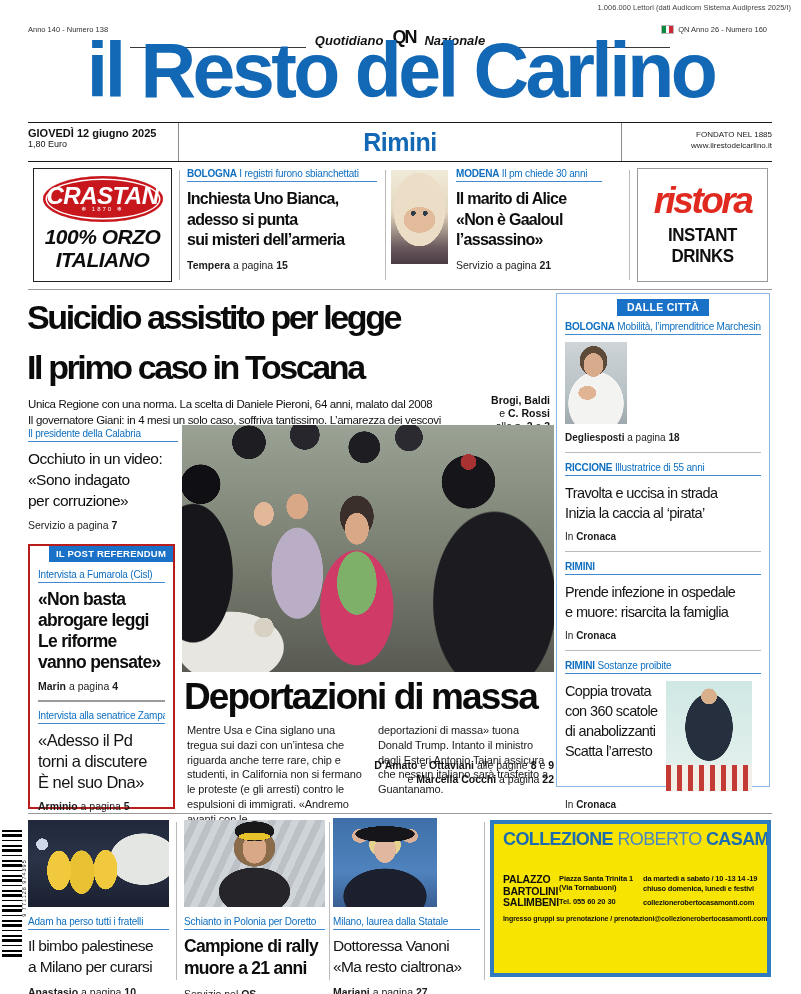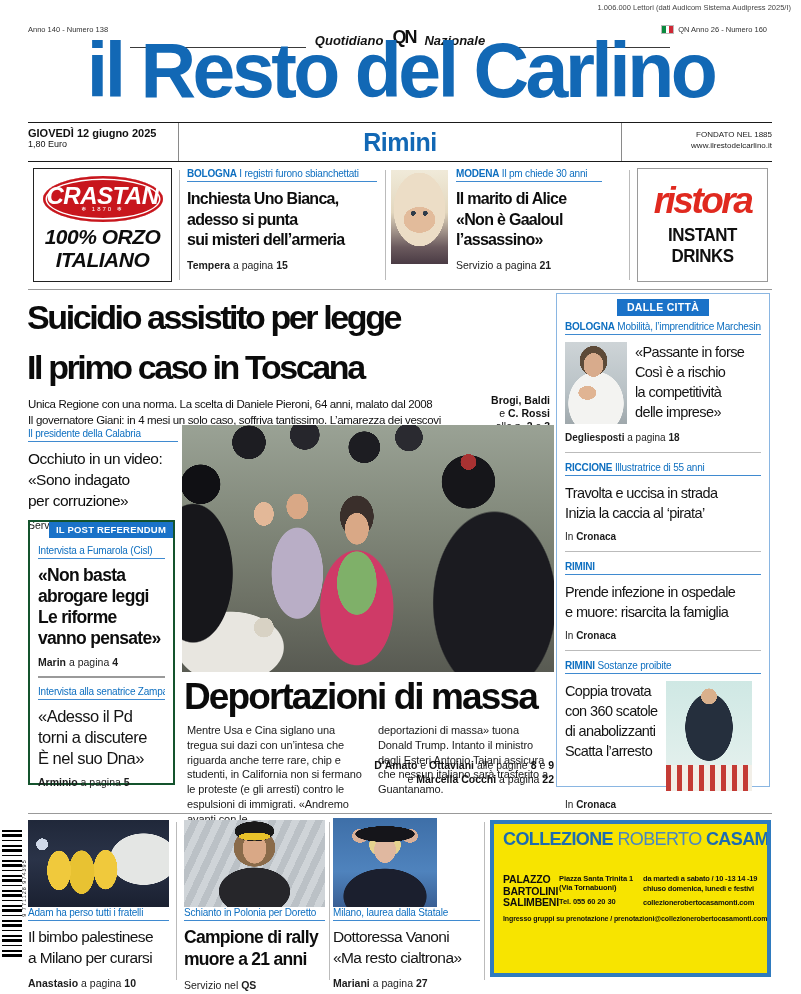--- a/index.html
+++ b/index.html
@@ -98,21 +98,21 @@
       radial-gradient(circle 8px at 50% 14%, #d9b08c 0 98%, transparent),
       radial-gradient(ellipse 24px 34px at 50% 42%, #252f3d 0 98%, transparent),
       repeating-linear-gradient(90deg, #c43b35 0 5px, #f2efe8 5px 11px),
       linear-gradient(180deg,#cfe8e4 0%,#e8f2ef 100%);
     background-size:100% 100%,100% 100%,100% 24%,100% 100%;
     background-position:0 0,0 0,0 100%,0 0;background-repeat:no-repeat;}
 
   
   .stCalabria{left:28px;top:428px;width:150px;}
   .lcH{font-size:15.5px;font-weight:400;line-height:21px;letter-spacing:-0.5px;margin-top:6px;}
-  .refBox{left:28px;top:520px;width:147px;height:265px;border:2px solid #14532d;box-sizing:border-box;}
+  .refBox{left:28px;top:544px;width:147px;height:265px;border:2px solid #b91c1c;box-sizing:border-box;}
   .refTab{width:max-content;background:#1a72c8;color:#fff;font-weight:700;font-size:9.5px;
           padding:2px 7px 3px;margin:0 0 7px auto;letter-spacing:0.2px;}
   .refItem{padding:0 8px;}
   .refH1{font-size:17.5px;font-weight:700;line-height:21px;letter-spacing:-0.7px;
          white-space:pre;margin-top:6px;color:#0d0d0d;}
   .refH2{font-size:16.5px;font-weight:400;line-height:21px;letter-spacing:-0.5px;
          white-space:pre;margin-top:6px;color:#141414;}
   .refSep{height:2px;background:#9a9a9a;margin:8px 8px;}
   .refByline{margin-top:7px;}
 
@@ -147,21 +147,21 @@
 
   
   .barcode{left:2px;top:830px;width:20px;height:128px;
     background:repeating-linear-gradient(180deg,#000 0 2px,#fff 2px 4px,#000 4px 7px,#fff 7px 10px,#000 10px 11px,#fff 11px 15px);}
   .bcDigits{left:-36px;top:885px;font-size:5.5px;letter-spacing:1px;transform:rotate(-90deg);color:#222;width:120px;text-align:center;}
   .bStory{width:141px;}
   .bH{font-size:15.5px;font-weight:400;line-height:20.5px;letter-spacing:-0.6px;
       white-space:pre;margin-top:6px;color:#141414;}
   .bHBold{font-size:17.5px;font-weight:700;line-height:21.5px;letter-spacing:-0.7px;
       white-space:pre;margin-top:6px;color:#0d0d0d;}
-  .bKicker{}
+  .bKicker{margin-top:9px;}
   .bByline{margin-top:9px;}
   .phAmbulance{width:141px;height:87px;
     background:
       radial-gradient(ellipse 12px 20px at 22% 58%, #f0c93c 0 98%, transparent),
       radial-gradient(ellipse 13px 22px at 38% 60%, #e8c232 0 98%, transparent),
       radial-gradient(ellipse 12px 20px at 55% 57%, #f0c93c 0 98%, transparent),
       radial-gradient(ellipse 8px 14px at 30% 62%, #23262e 0 98%, transparent),
       radial-gradient(ellipse 34px 26px at 82% 45%, #e4e6e4 0 98%, transparent),
       radial-gradient(circle 6px at 10% 28%, #cfd8e8 0 98%, transparent),
       linear-gradient(180deg,#20283a 0%,#2a3348 45%,#1a2030 100%);}
@@ -323,24 +323,20 @@
     <div><span>e </span><span class="b">Marcella Cocchi</span><span> a pagina </span><span class="b">22</span></div>
   </div>
 
   <div class="abs rightCol">
     <div class="rcTab">DALLE CITTÀ</div>
 
     <div class="rcStory">
       <div class="kicker"><span class="b">BOLOGNA</span><span> Mobilità, l’imprenditrice Marchesini</span></div>
       <div class="rcRow">
         <div class="phMarchesini"></div>
-        <div class="headline rcH">«Passante in forse
-Così è a rischio
-la competitività
-delle imprese»</div>
       </div>
       <div class="byline rcByline"><span class="b">Degliesposti</span><span> a pagina </span><span class="b">18</span></div>
     </div>
     <div class="rcSep"></div>
 
     <div class="rcStory">
       <div class="kicker"><span class="b">RICCIONE</span><span> Illustratrice di 55 anni</span></div>
       <div class="headline rcH" style="margin-top:7px;">Travolta e uccisa in strada
 Inizia la caccia al ‘pirata’</div>
       <div class="byline rcByline"><span>In </span><span class="b">Cronaca</span></div>

